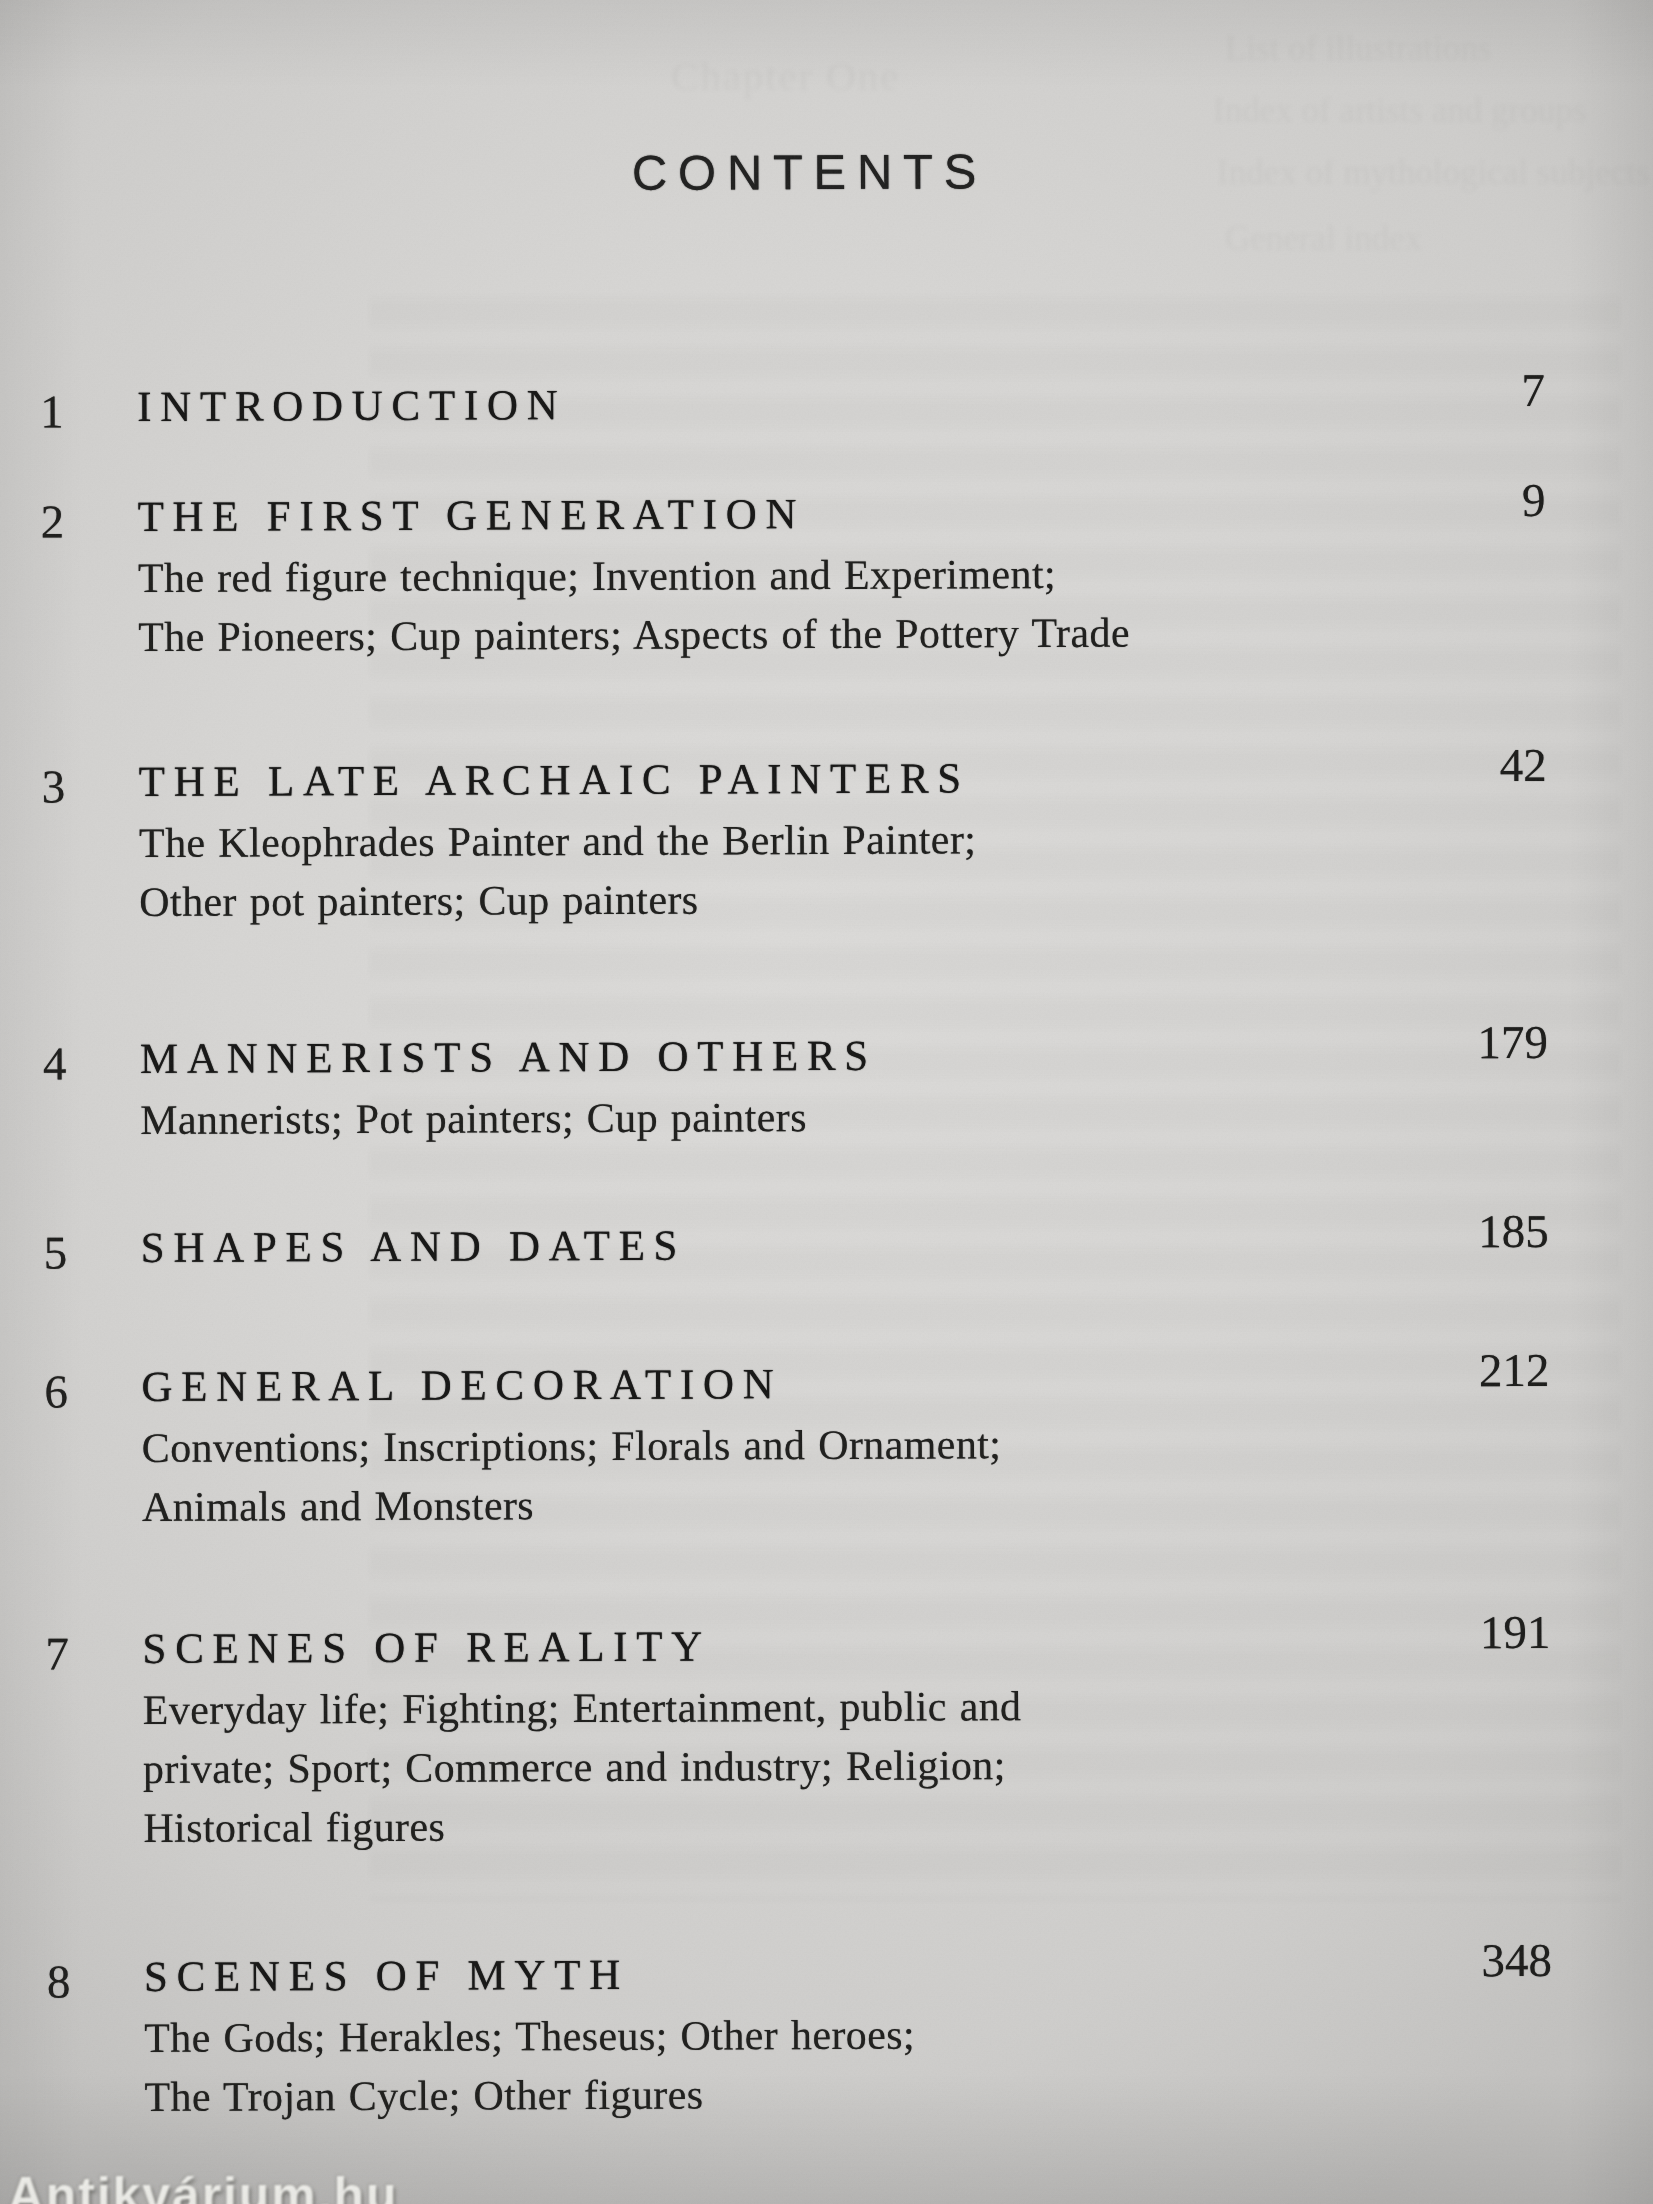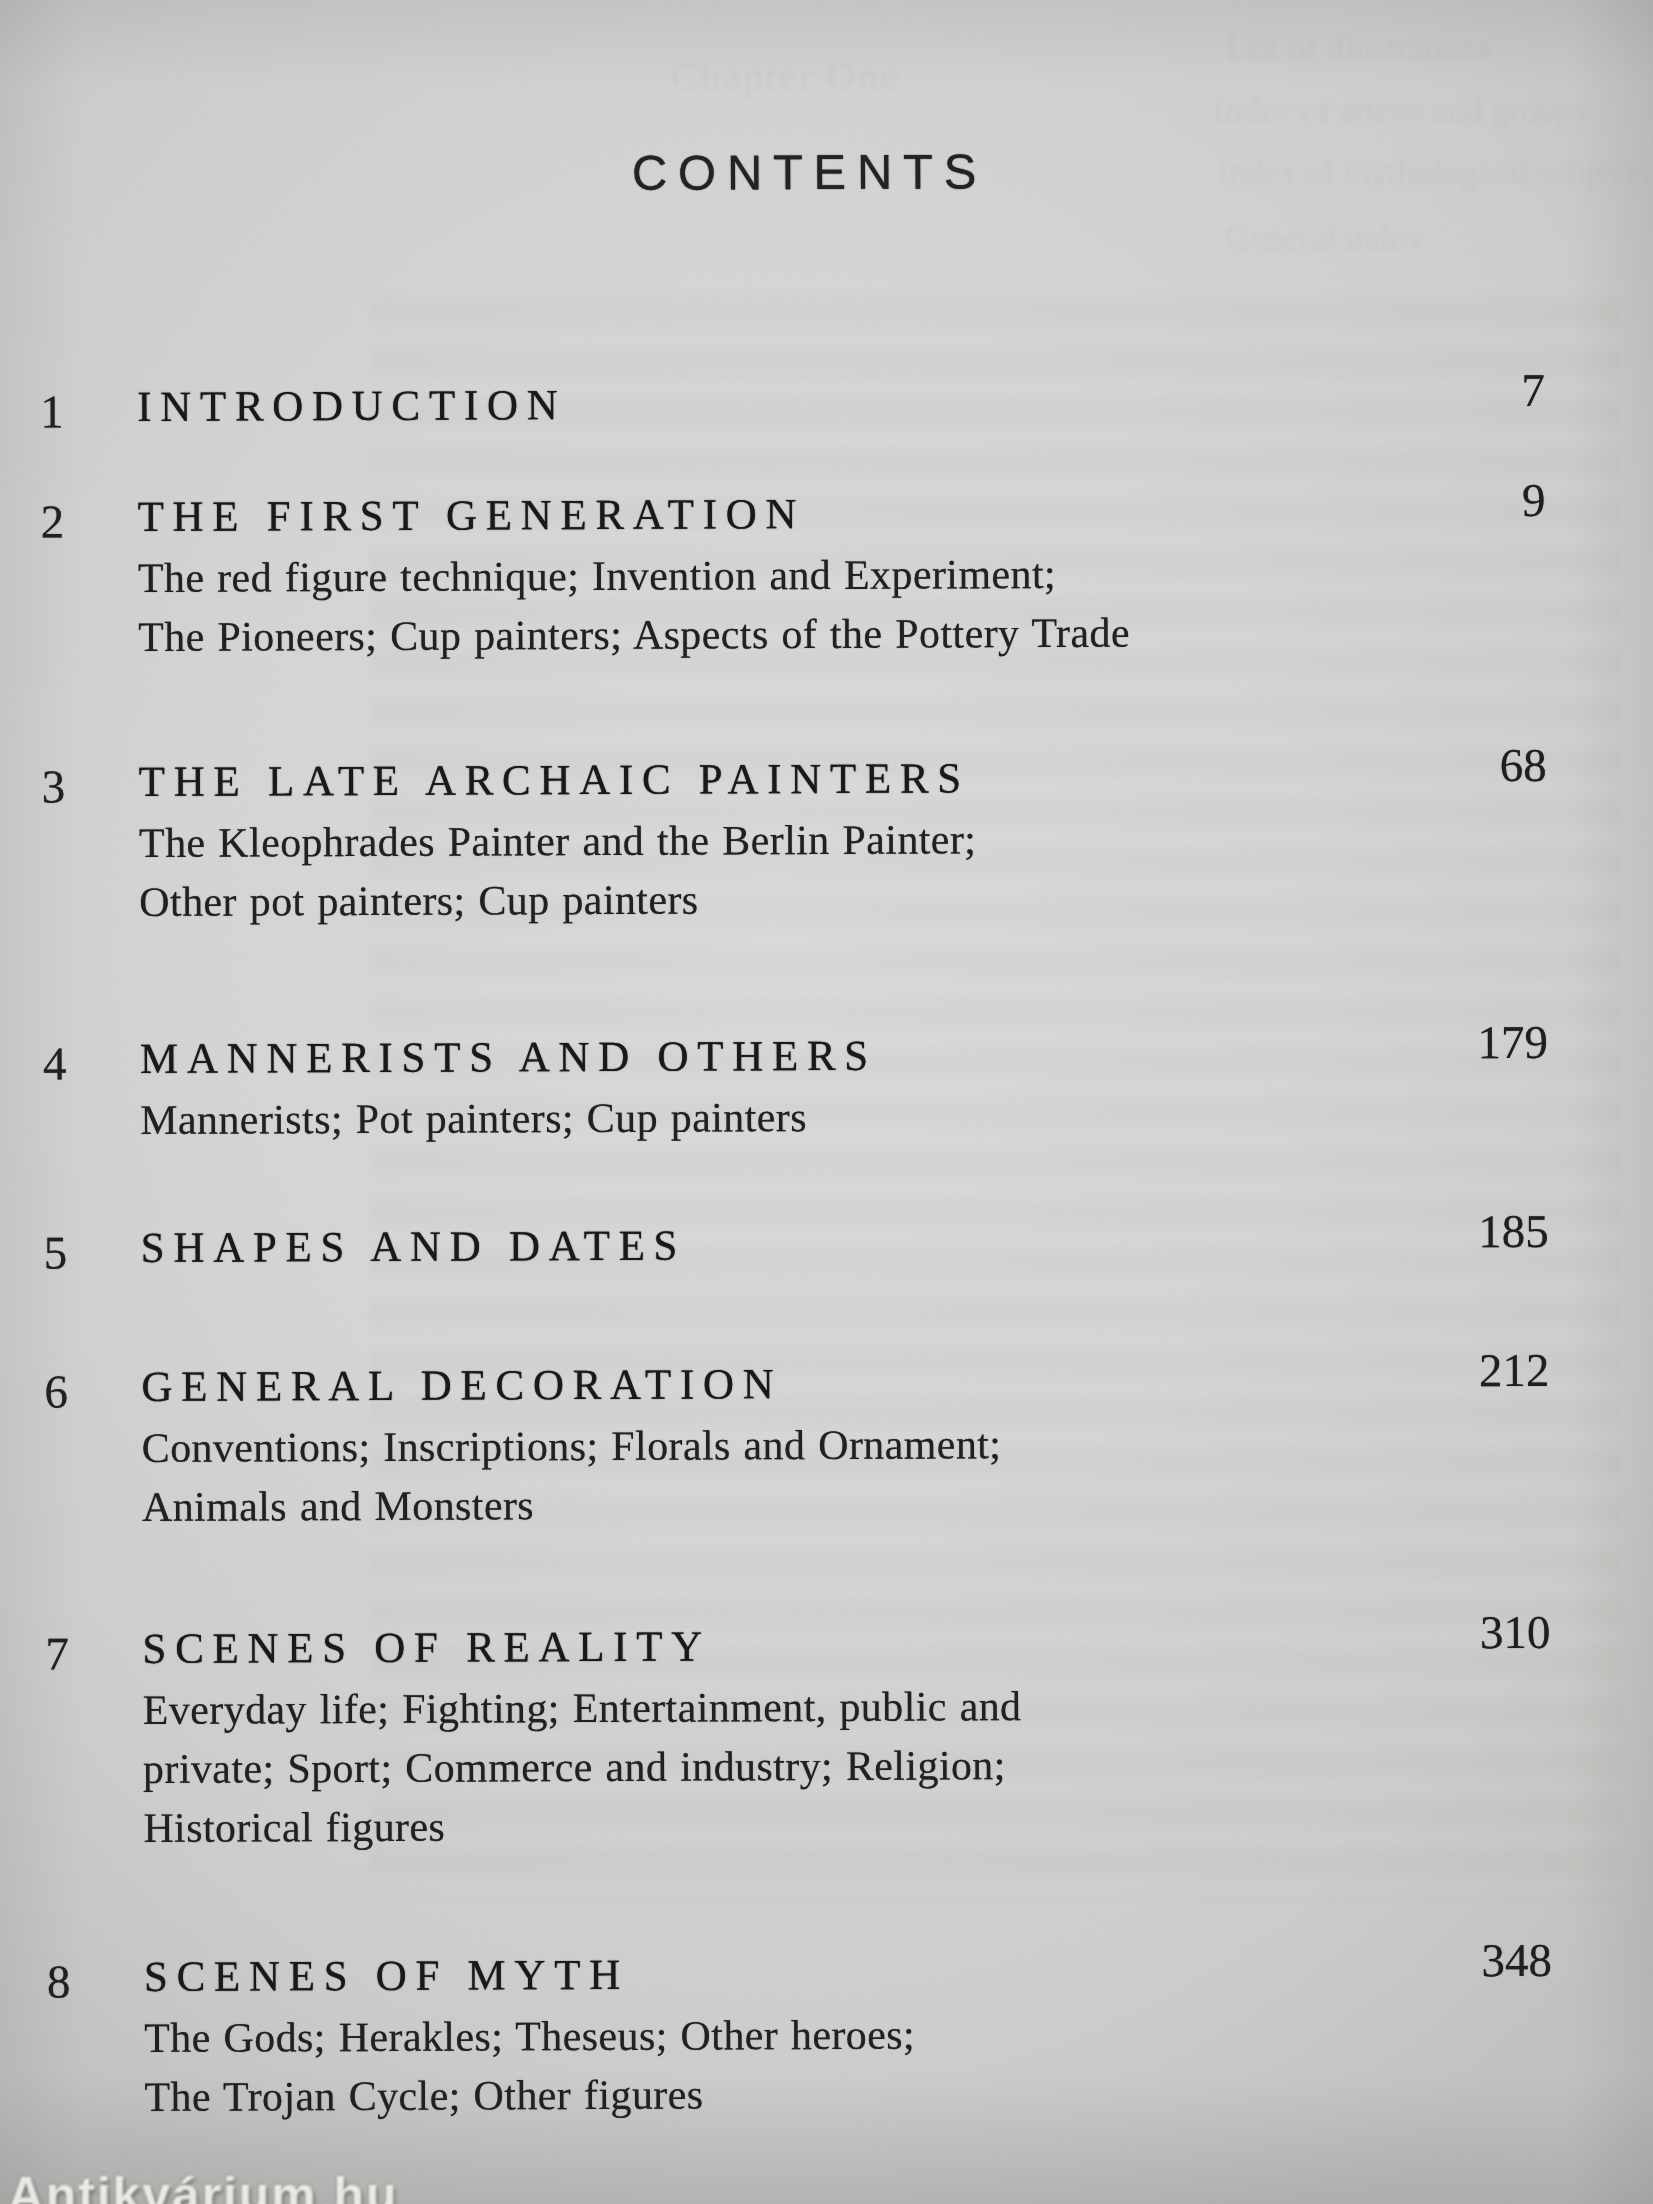--- a/index.html
+++ b/index.html
@@ -71,21 +71,21 @@
       <span class="pg">9</span>
       <div class="subs">
         <div>The red figure technique; Invention and Experiment;</div>
         <div>The Pioneers; Cup painters; Aspects of the Pottery Trade</div>
       </div>
     </div>
 
     <div class="row" style="top:755px">
       <span class="num">3</span>
       <span class="title">THE LATE ARCHAIC PAINTERS</span>
-      <span class="pg">68</span>
+      <span class="pg">42</span>
       <div class="subs">
         <div>The Kleophrades Painter and the Berlin Painter;</div>
         <div>Other pot painters; Cup painters</div>
       </div>
     </div>
 
     <div class="row" style="top:1032px">
       <span class="num">4</span>
       <span class="title">MANNERISTS AND OTHERS</span>
       <span class="pg">179</span>
@@ -106,21 +106,21 @@
       <span class="pg">212</span>
       <div class="subs">
         <div>Conventions; Inscriptions; Florals and Ornament;</div>
         <div>Animals and Monsters</div>
       </div>
     </div>
 
     <div class="row" style="top:1622px">
       <span class="num">7</span>
       <span class="title">SCENES OF REALITY</span>
-      <span class="pg">310</span>
+      <span class="pg">191</span>
       <div class="subs">
         <div>Everyday life; Fighting; Entertainment, public and</div>
         <div>private; Sport; Commerce and industry; Religion;</div>
         <div>Historical figures</div>
       </div>
     </div>
 
     <div class="row" style="top:1950px">
       <span class="num">8</span>
       <span class="title">SCENES OF MYTH</span>

